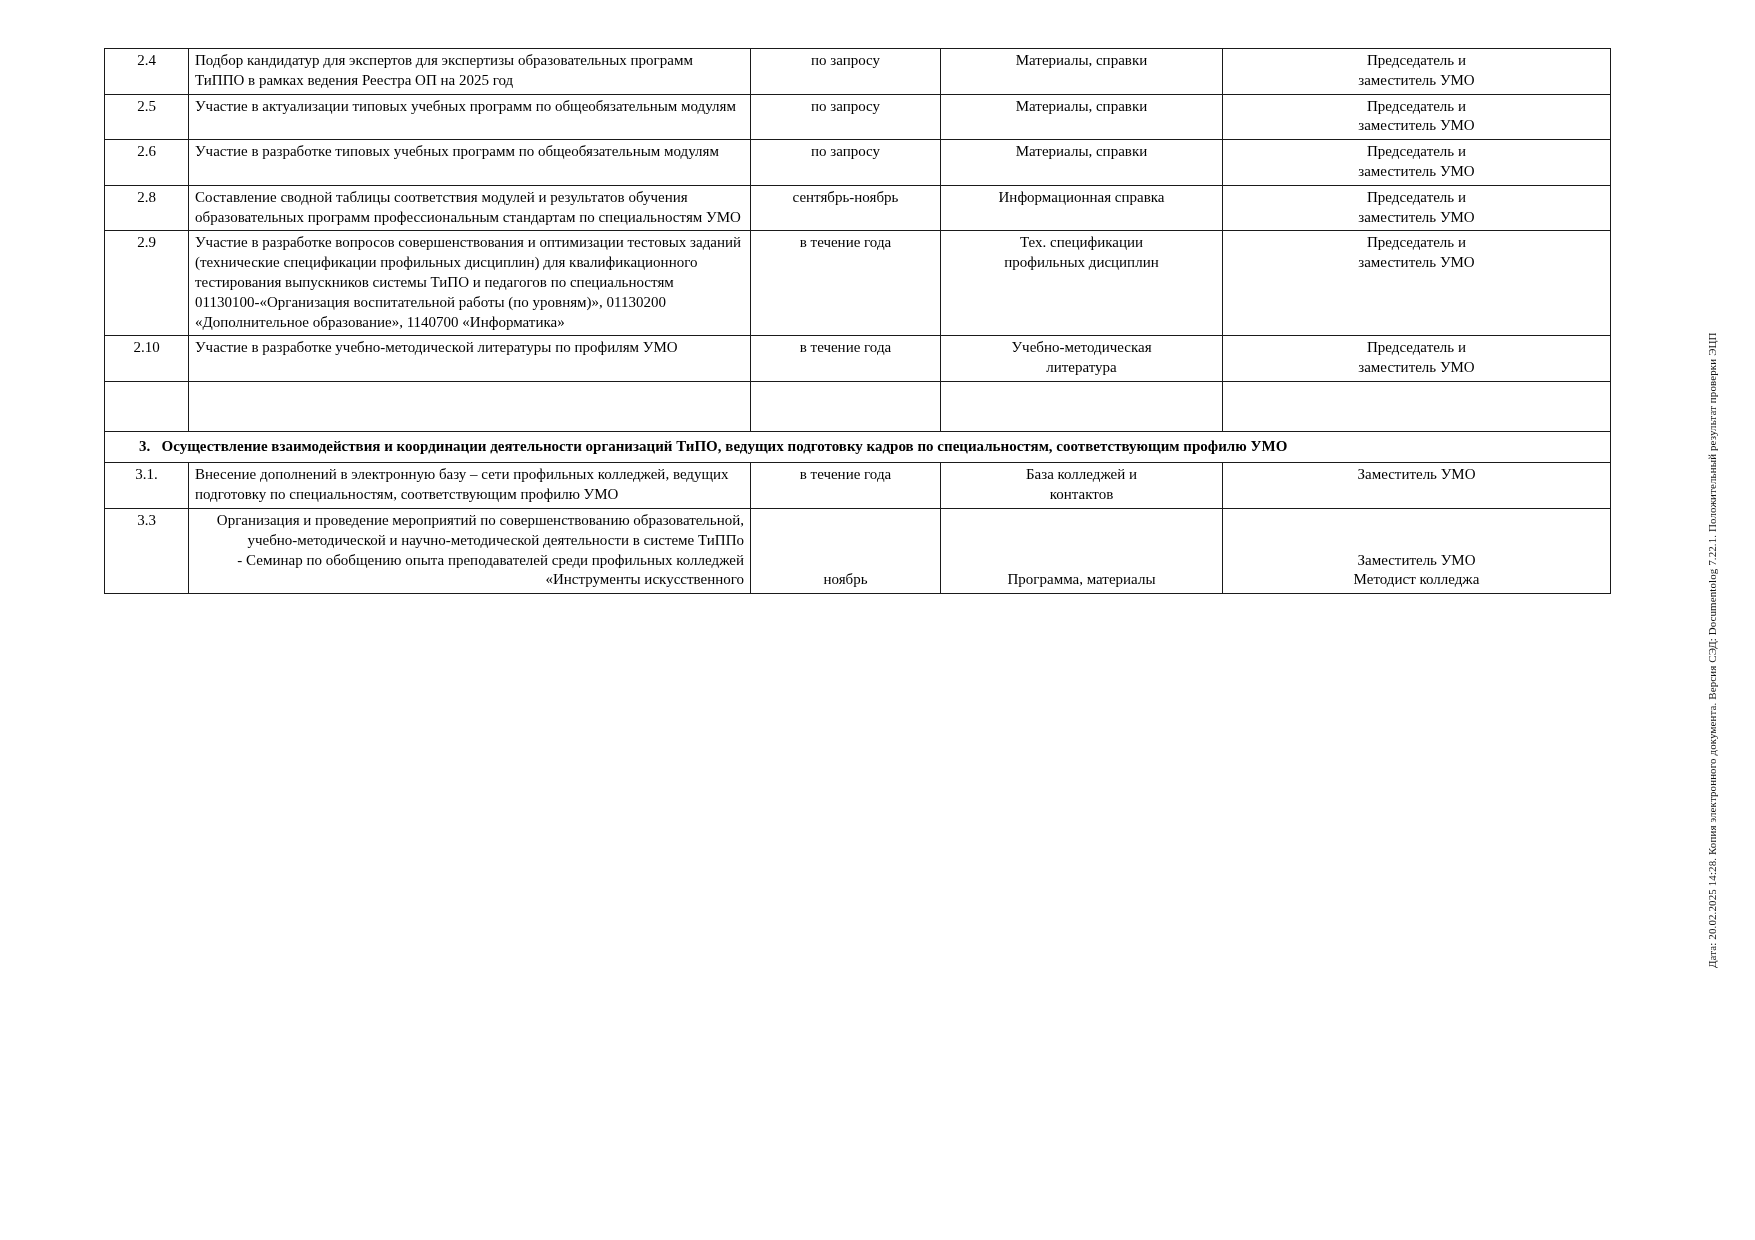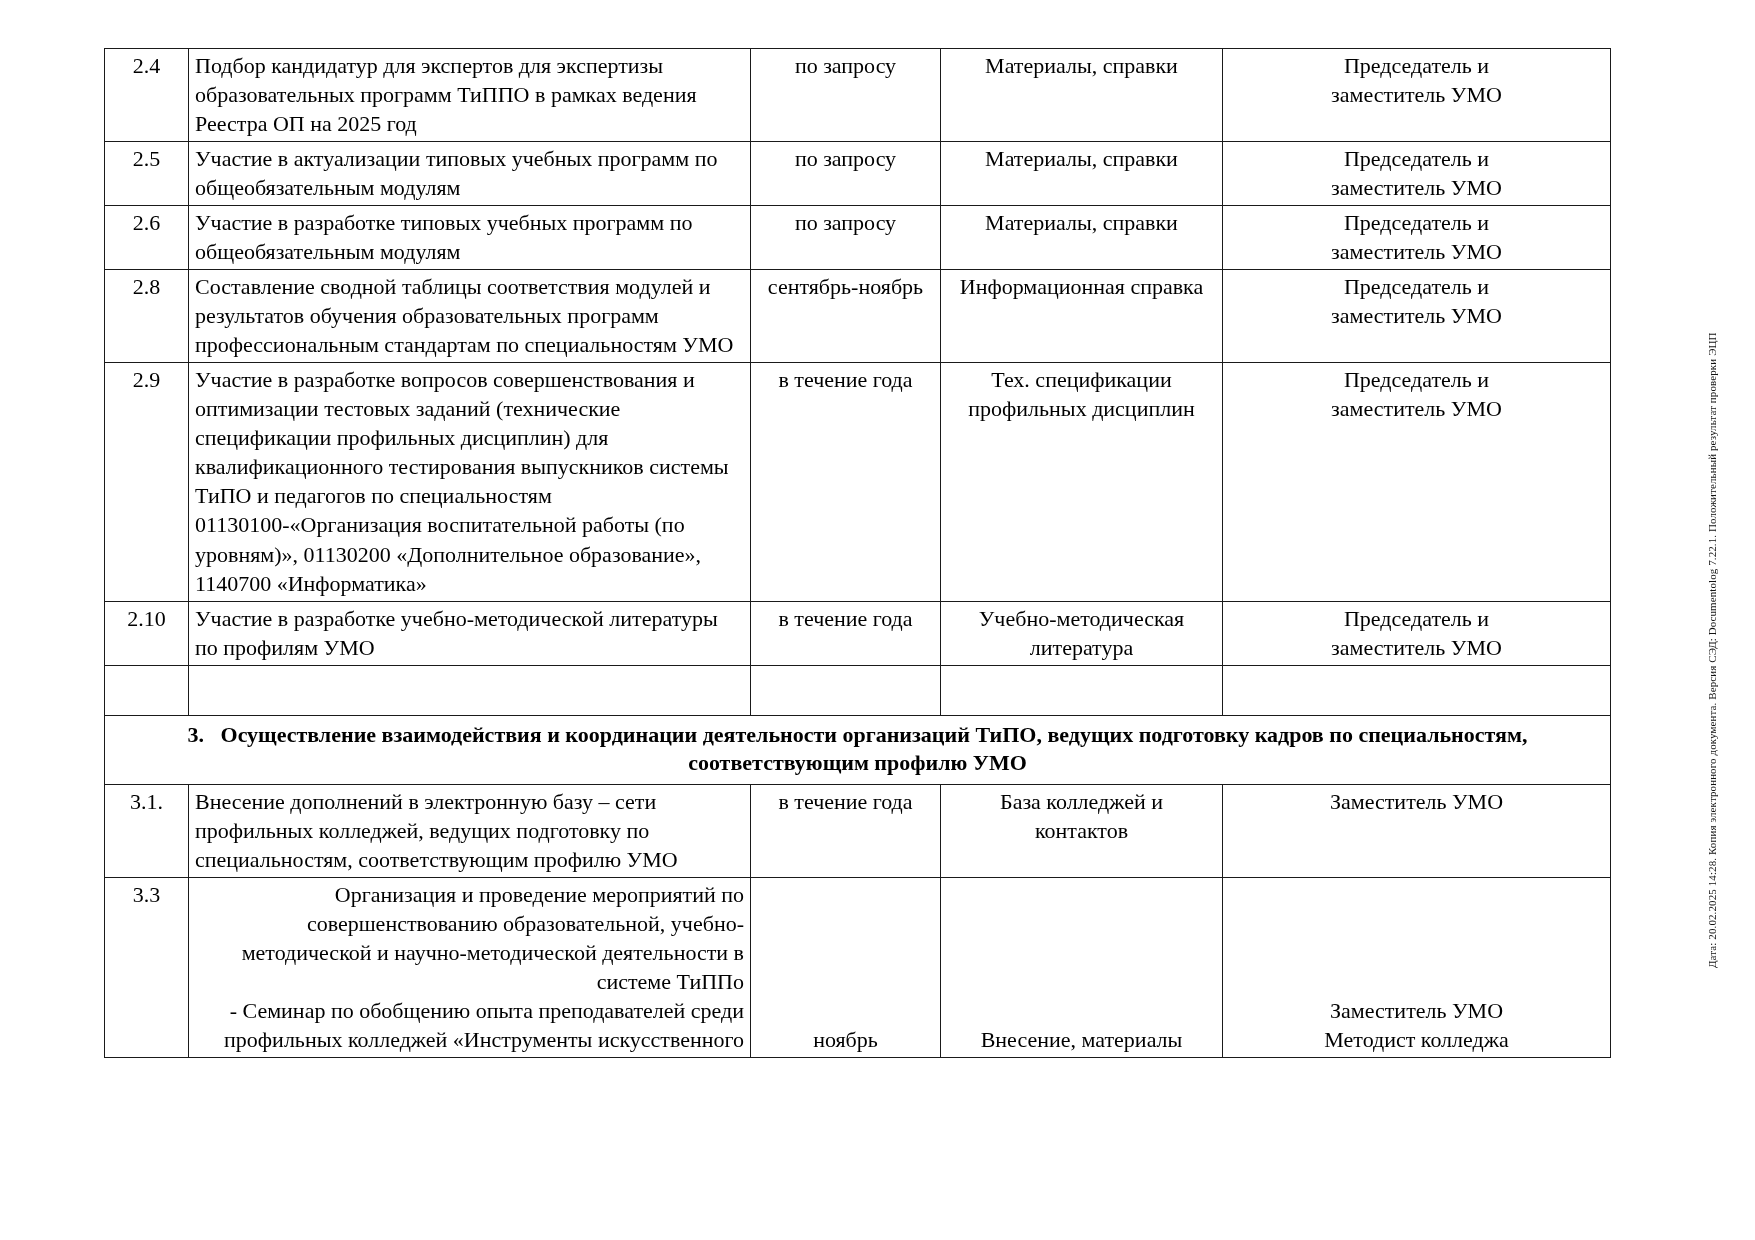--- a/index.html
+++ b/index.html
@@ -20,39 +20,39 @@
     overflow: hidden;
     box-sizing: border-box;
   }
   .doc-table {
     position: absolute;
     left: 104px;
     top: 48px;
     width: 1455px;
     border-collapse: collapse;
     table-layout: fixed;
-    font-size: 22px;
+    font-size: 15px;
     line-height: 1.32;
   }
   .doc-table td {
     border: 1px solid #1a1a1a;
     padding: 2px 6px 3px 6px;
     vertical-align: top;
     word-wrap: break-word;
   }
   .c-num    { width: 84px;  text-align: center; }
   .c-task   { width: 562px; text-align: left; }
   .c-term   { width: 190px; text-align: center; }
   .c-res    { width: 282px; text-align: center; }
   .c-exec   { width: 388px; text-align: center; }
 
   tr.empty-row td { height: 44px; }
 
   td.section-head {
-    text-align: center;
+    text-align: left;
     font-weight: bold;
     padding: 5px 34px 6px 34px;
     line-height: 1.3;
   }
   .section-head .sec-inner {
     display: block;
   }
   .nowrapnum { white-space: nowrap; }
 
   .cell-lines span { display: block; }
@@ -198,21 +198,21 @@
       <tr>
         <td class="c-num">3.3</td>
         <td class="c-task cell-left">
           <span>Организация и проведение мероприятий по совершенствованию образовательной, учебно-методической и научно-методической деятельности в системе ТиППо</span>
           <span style="display:block;">- Семинар по обобщению опыта преподавателей среди профильных колледжей  «Инструменты искусственного</span>
         </td>
         <td class="c-term" style="vertical-align:bottom;">
           <span>ноябрь</span>
         </td>
         <td class="c-res cell-lines" style="vertical-align:bottom;">
-          <span>Внесение, материалы</span>
+          <span>Программа, материалы</span>
         </td>
         <td class="c-exec cell-lines" style="vertical-align:bottom;">
           <span>Заместитель УМО</span>
           <span>Методист колледжа</span>
         </td>
       </tr>
 
     </tbody>
   </table>
 

